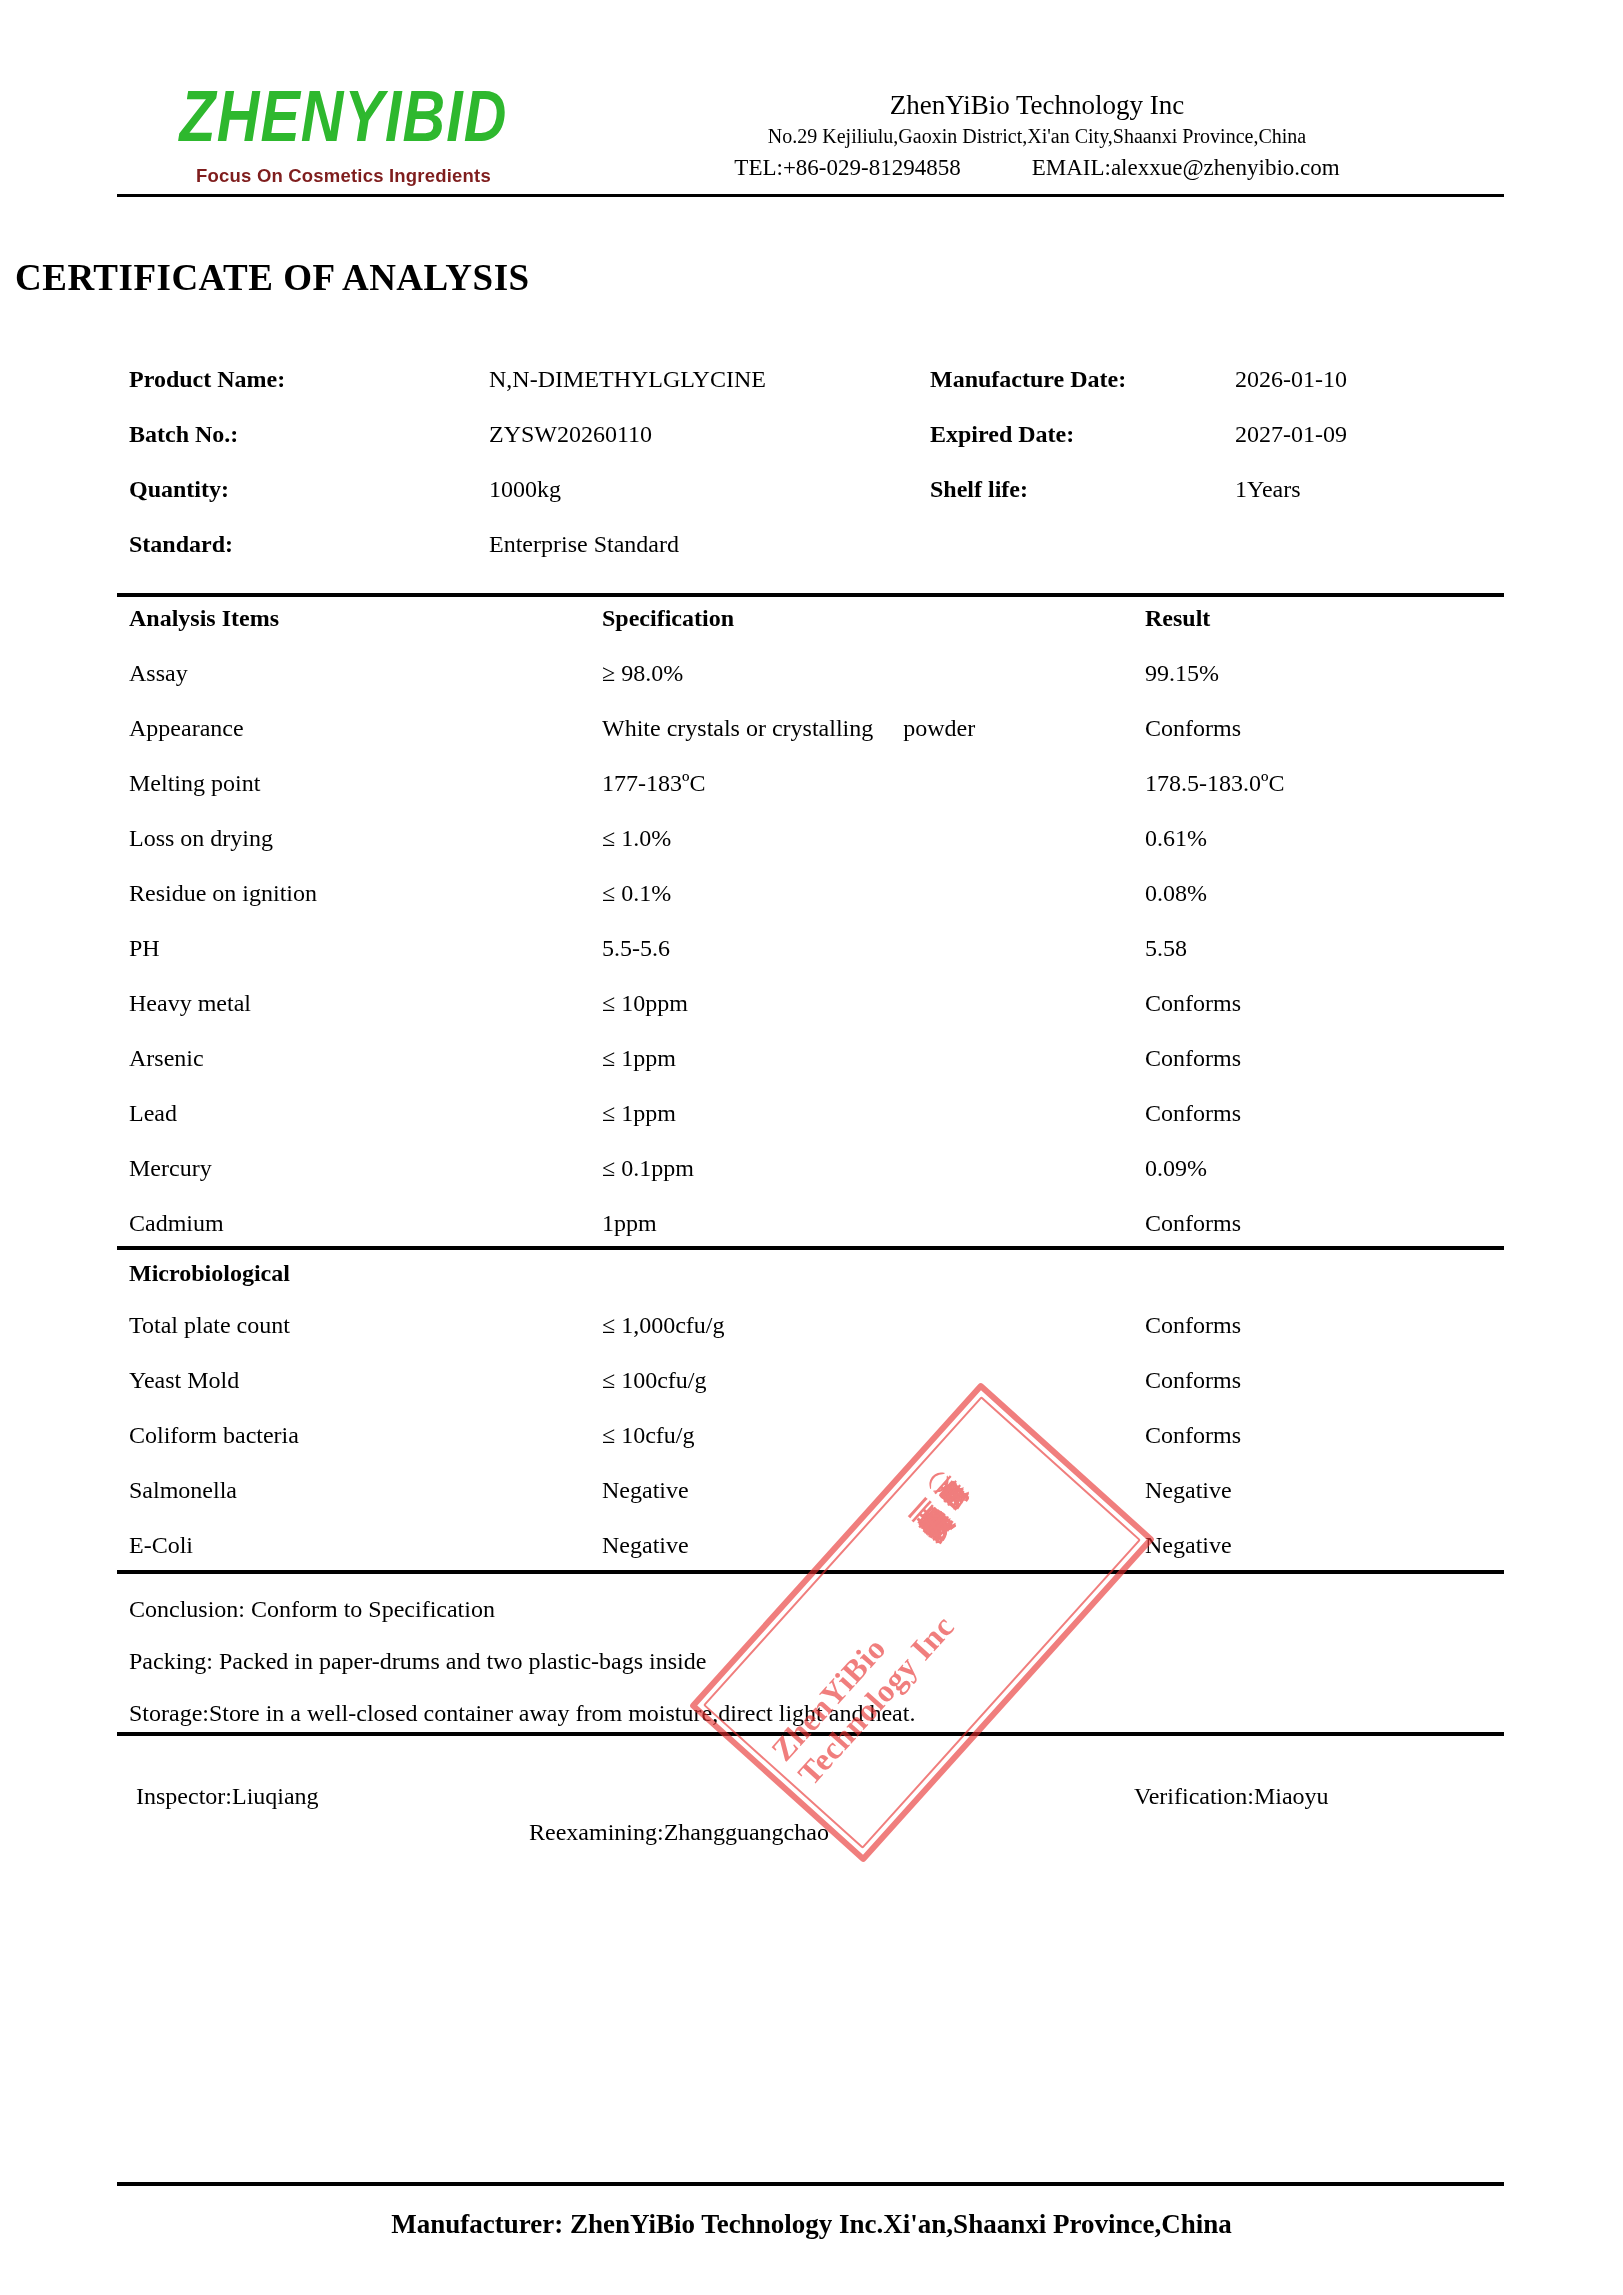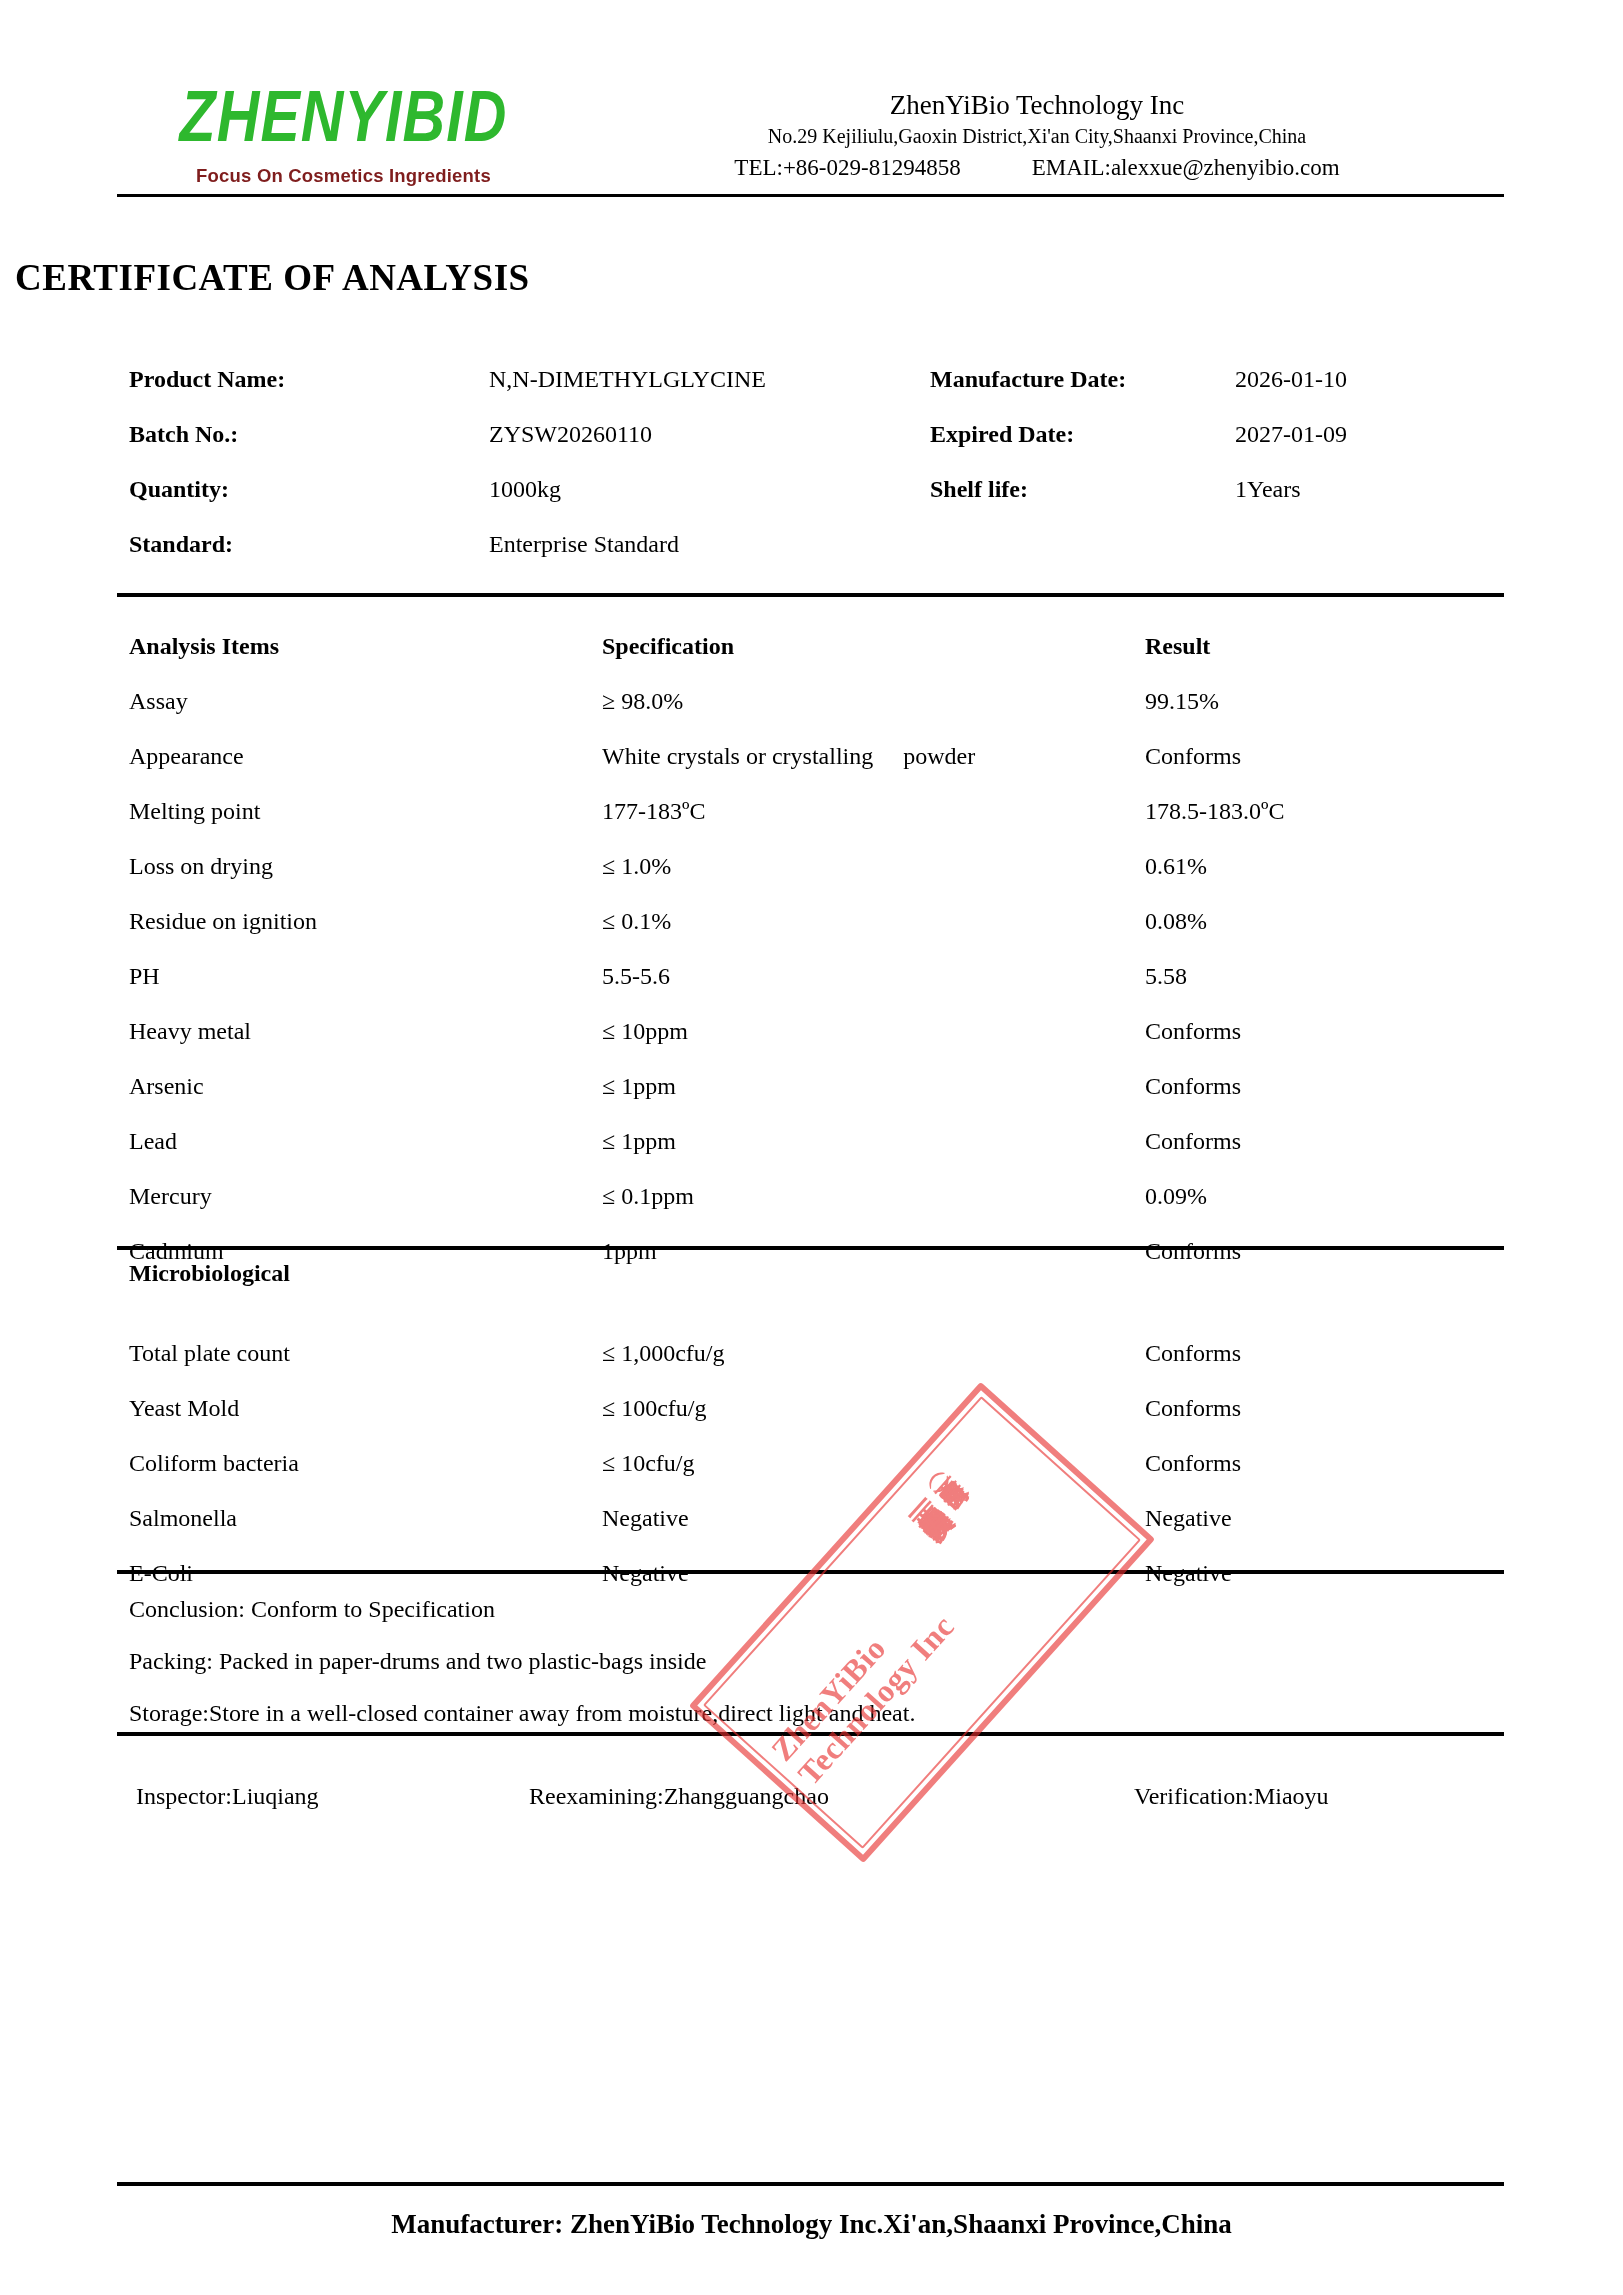--- a/index.html
+++ b/index.html
@@ -129,21 +129,21 @@
   
   .tbl {
     position: absolute;
     left: 129px;
     width: 1380px;
     font-size: 24px;
   }
   .tbl-items { top: 605px; }
   .trow {
     display: flex;
-    align-items: flex-end;
+    align-items: flex-start;
     height: 55px;
   }
   .trow.head { font-weight: bold; }
   .c-item { width: 473px; flex: 0 0 473px; }
   .c-spec { width: 543px; flex: 0 0 543px; }
   .c-res  { flex: 1 1 auto; }
 
   .micro-title {
     position: absolute;
     left: 129px;
@@ -167,21 +167,21 @@
   .signs {
     position: absolute;
     left: 136px;
     top: 1783px;
     width: 1363px;
     display: flex;
     font-size: 24px;
   }
   .sig { flex: 0 0 auto; }
   .sig-1 { width: 393px; }
-  .sig-2 { width: 605px; }
+  .sig-2 { width: 605px; margin-top: 36px; }
   .sig-3 { width: 327px; }
 
   
   .footer {
     position: absolute;
     left: 0;
     top: 2209px;
     width: 1623px;
     text-align: center;
     font-size: 27px;

